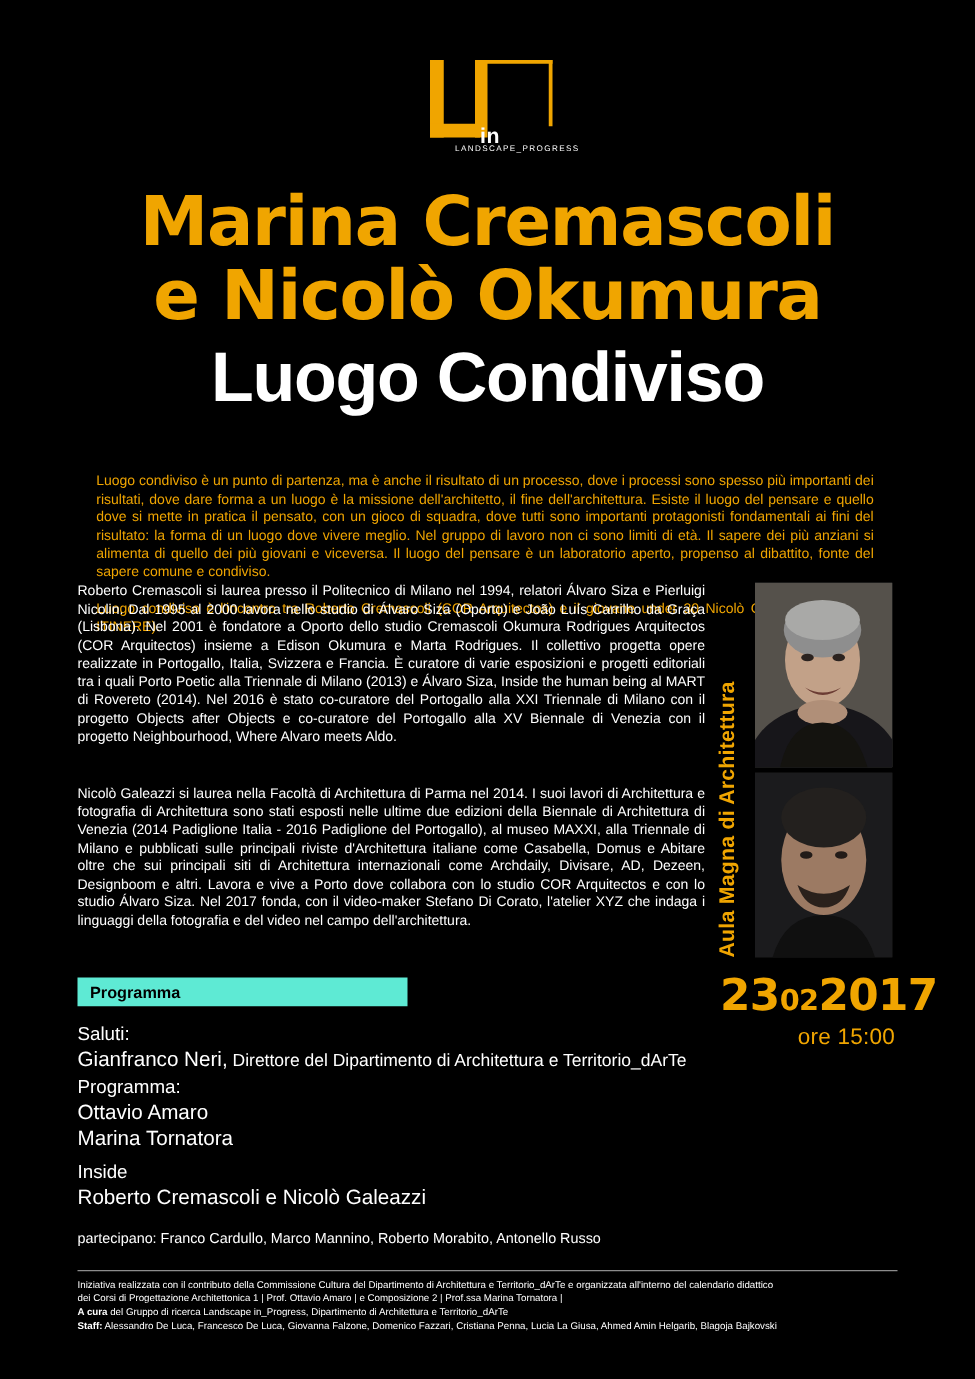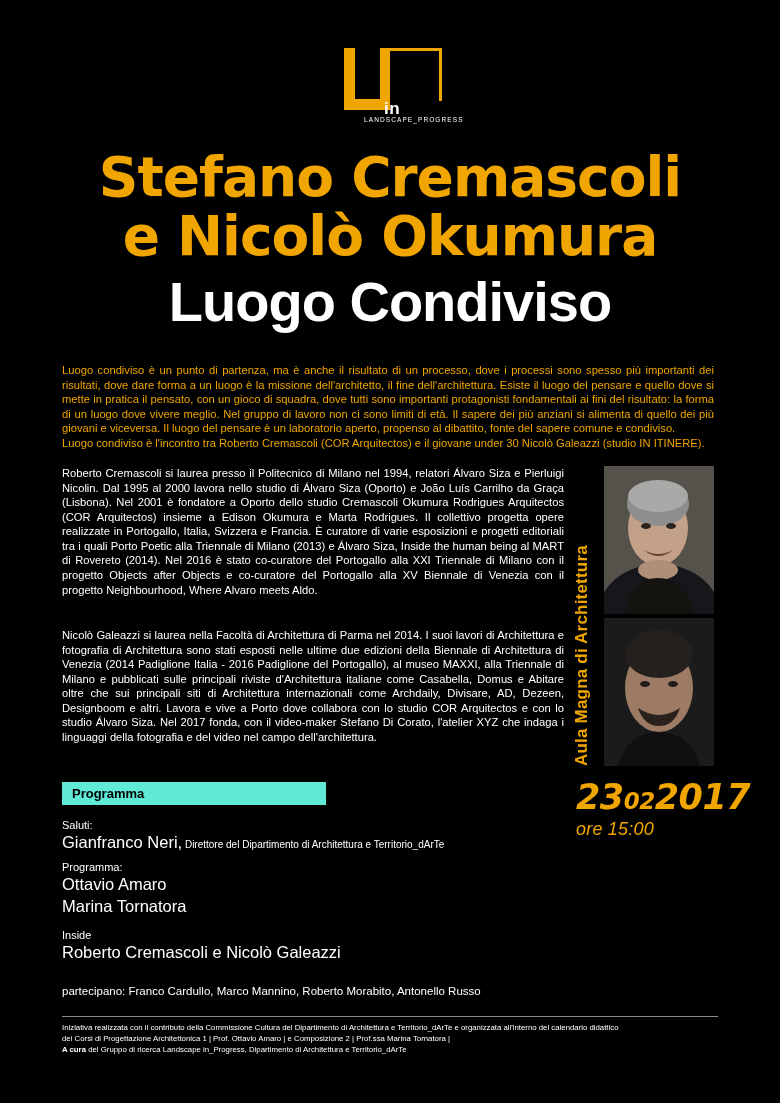--- a/index.html
+++ b/index.html
@@ -196,21 +196,21 @@
   .abstract {
     position: absolute;
     top: 363px;
     left: 62px;
     width: 652px;
     color: #f0a500;
     font-size: 11.2px;
     line-height: 1.30;
     text-align: justify;
   }
-  .abstract p { margin: 0; }
+  .abstract p { margin: 15px; }
   .abstract p + p { margin-top: 0px; }
 
   
   .bio {
     position: absolute;
     left: 62px;
     width: 502px;
     color: #ffffff;
     font-size: 11.2px;
     line-height: 1.30;
@@ -246,22 +246,21 @@
   .photo2 { top: 618px; }
 
   .face-svg { display: block; width: 110px; height: 148px; }
 
   
   .date-block {
     position: absolute;
     right: 64px;
     top: 780px;
     width: 140px;
-    text-align: left;
-    font-style: italic;
+    text-align: right;
   }
   .date-main {
     color: #f0a500;
     font-weight: bold;
     font-size: 35px;
     line-height: 1;
     letter-spacing: -0.5px;
     font-family: "DejaVu Sans", "Liberation Sans", sans-serif;
   }
   .date-main .small {
@@ -291,29 +290,29 @@
     font-size: 13px;
     font-weight: bold;
   }
 
   .prog {
     position: absolute;
     left: 62px;
     color: #ffffff;
   }
   .prog .lbl {
-    font-size: 11px;
+    font-size: 15px;
     color: #ffffff;
   }
   .prog .big {
     font-size: 16.5px;
     color: #ffffff;
   }
   .prog .big .thin {
-    font-size: 10px;
+    font-size: 14px;
   }
   .saluti { top: 818px; }
   .interventi { top: 860px; }
   .lecture { top: 928px; }
   .partecipano {
     position: absolute;
     left: 62px;
     top: 985px;
     font-size: 11.5px;
     color: #ffffff;
@@ -351,21 +350,21 @@
       <div class="bar-v"></div>
       <div class="bar-h"></div>
       <div class="p-stem"></div>
       <div class="sq"></div>
       <div class="in-text">in</div>
       <div class="lp-caption">LANDSCAPE_PROGRESS</div>
     </div>
   </div>
 
   <div class="title-block">
-    <div class="t-line1">Stefano Cremascoli</div>
+    <div class="t-line1">Marina Cremascoli</div>
     <div class="t-line2">e Nicolò Okumura</div>
     <div class="t-line3">Luogo Condiviso</div>
   </div>
 
   <div class="abstract">
     <p>Luogo condiviso è un punto di partenza, ma è anche il risultato di un processo, dove i processi sono spesso più importanti dei risultati, dove dare forma a un luogo è la missione dell'architetto, il fine dell'architettura. Esiste il luogo del pensare e quello dove si mette in pratica il pensato, con un gioco di squadra, dove tutti sono importanti protagonisti fondamentali ai fini del risultato: la forma di un luogo dove vivere meglio. Nel gruppo di lavoro non ci sono limiti di età. Il sapere dei più anziani si alimenta di quello dei più giovani e viceversa. Il luogo del pensare è un laboratorio aperto, propenso al dibattito, fonte del sapere comune e condiviso.</p>
     <p>Luogo condiviso è l'incontro tra Roberto Cremascoli (COR Arquitectos) e il giovane under 30 Nicolò Galeazzi (studio IN ITINERE).</p>
   </div>
 
   <div class="bio bio1">Roberto Cremascoli si laurea presso il Politecnico di Milano nel 1994, relatori Álvaro Siza e Pierluigi Nicolin. Dal 1995 al 2000 lavora nello studio di Álvaro Siza (Oporto) e João Luís Carrilho da Graça (Lisbona). Nel 2001 è fondatore a Oporto dello studio Cremascoli Okumura Rodrigues Arquitectos (COR Arquitectos) insieme a Edison Okumura e Marta Rodrigues. Il collettivo progetta opere realizzate in Portogallo, Italia, Svizzera e Francia. È curatore di varie esposizioni e progetti editoriali tra i quali Porto Poetic alla Triennale di Milano (2013) e Álvaro Siza, Inside the human being al MART di Rovereto (2014). Nel 2016 è stato co-curatore del Portogallo alla XXI Triennale di Milano con il progetto Objects after Objects e co-curatore del Portogallo alla XV Biennale di Venezia con il progetto Neighbourhood, Where Alvaro meets Aldo.</div>
@@ -425,15 +424,16 @@
     <div class="big prog-line">Roberto Cremascoli e Nicolò Galeazzi</div>
   </div>
 
   <div class="partecipano">partecipano: Franco Cardullo, Marco Mannino, Roberto Morabito, Antonello Russo</div>
 
   <div class="sep"></div>
   <div class="footer">
     <div>Iniziativa realizzata con il contributo della Commissione Cultura del Dipartimento di Architettura e Territorio_dArTe e organizzata all'interno del calendario didattico</div>
     <div>dei Corsi di Progettazione Architettonica 1 | Prof. Ottavio Amaro | e Composizione 2 | Prof.ssa Marina Tornatora |</div>
     <div><span class="b">A cura</span><span> del Gruppo di ricerca Landscape in_Progress, Dipartimento di Architettura e Territorio_dArTe</span></div>
+    <div><span class="b">Staff:</span><span> Alessandro De Luca, Francesco De Luca, Giovanna Falzone, Domenico Fazzari, Cristiana Penna, Lucia La Giusa, Ahmed Amin Helgarib, Blagoja Bajkovski</span></div>
   </div>
 
 </div>
 
 </body></html>

